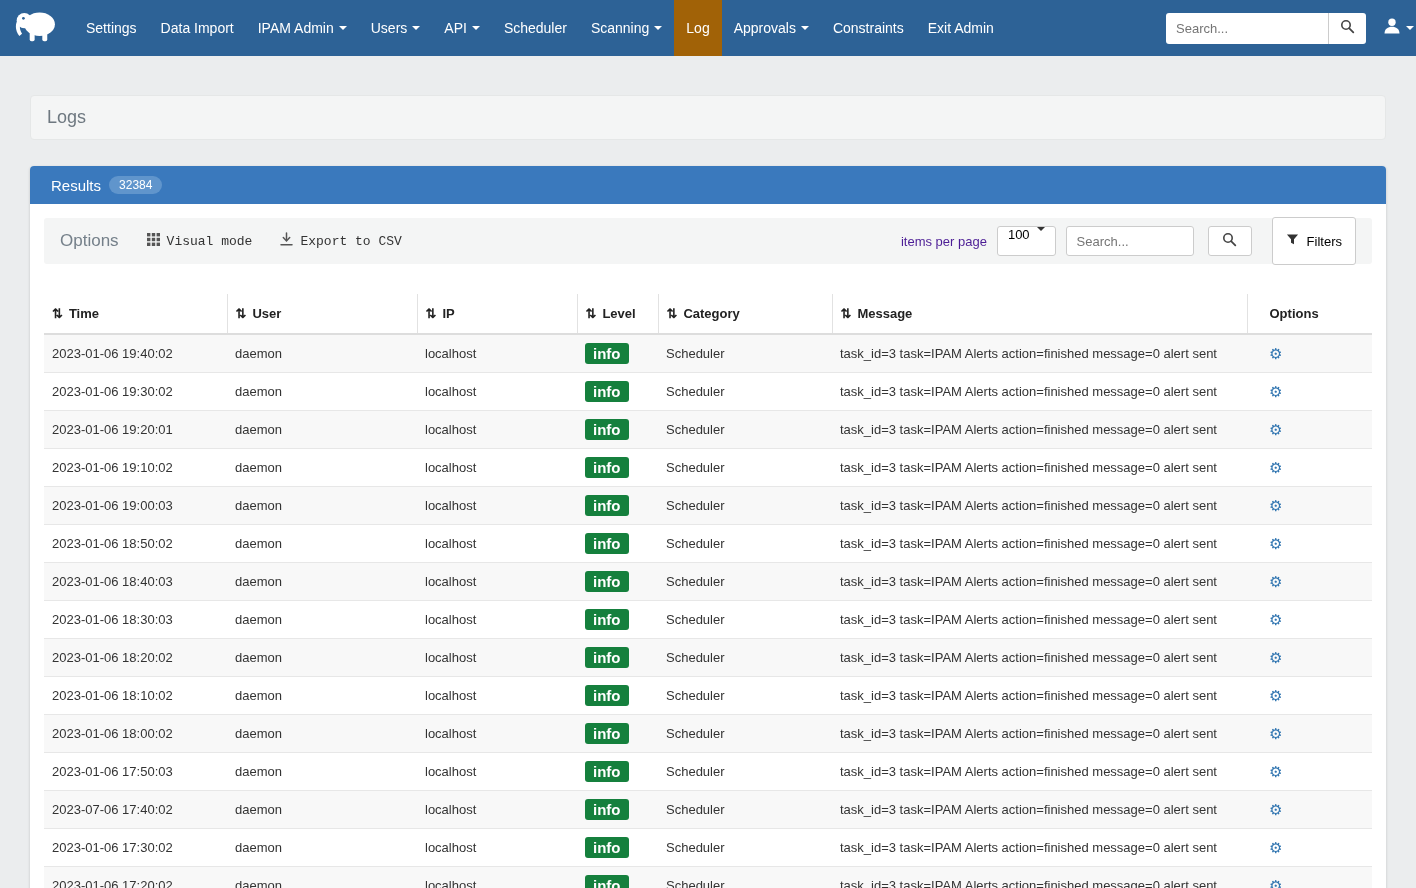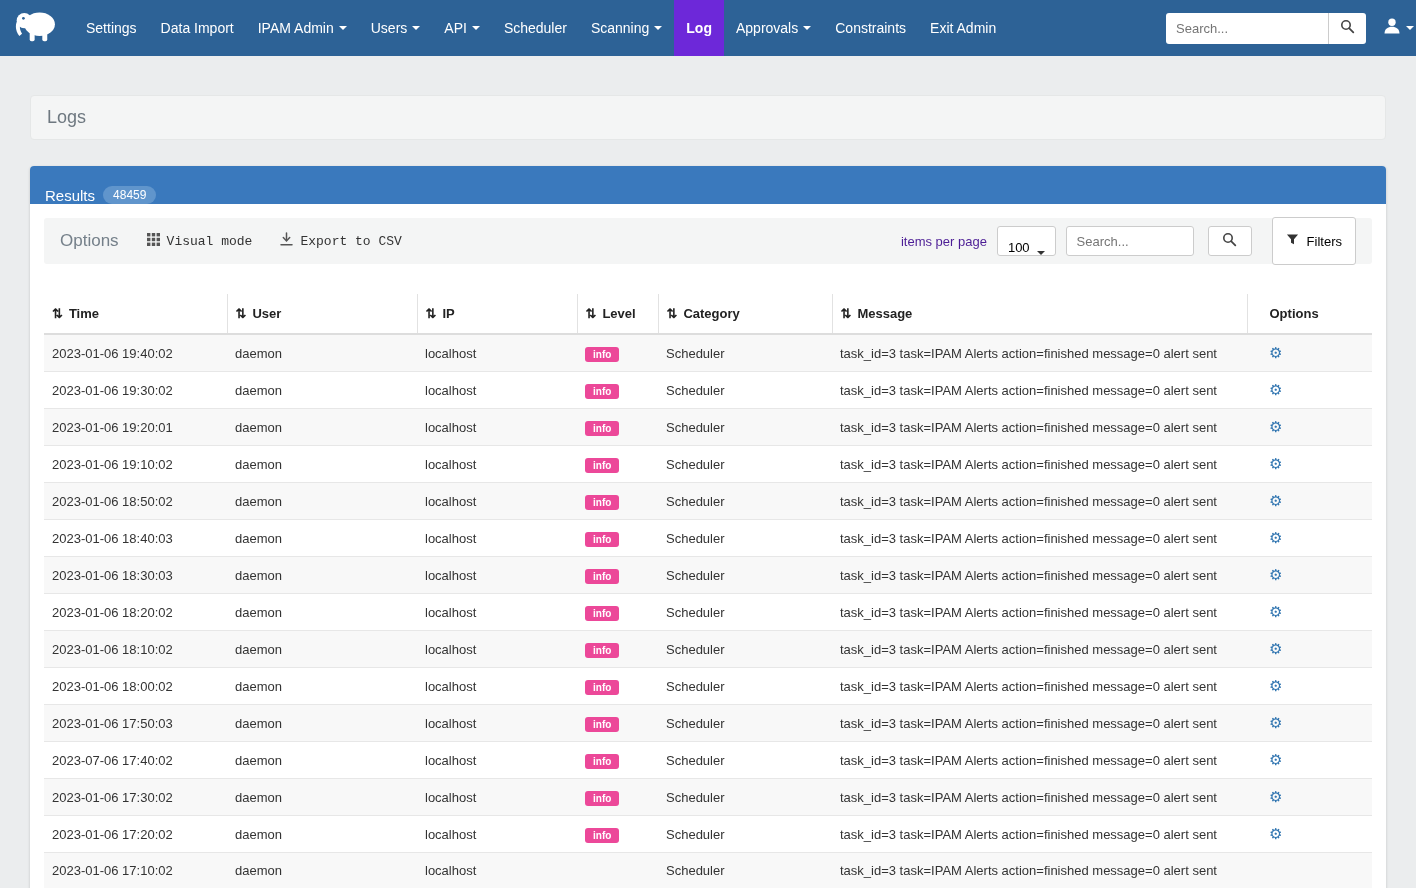--- a/index.html
+++ b/index.html
@@ -17,21 +17,21 @@
     display:flex; align-items:stretch; justify-content:space-between;
     padding:0 2px 0 8px;
   }
   .nav-left { display:flex; align-items:stretch; }
   .brand { display:flex; align-items:center; padding:0 16px 0 6px; cursor:pointer; }
   .nav-menu { display:flex; list-style:none; margin:0; padding:0; }
   .nav-item {
     display:flex; align-items:center; padding:0 12px;
     color:#fff; font-size:14px; cursor:pointer; white-space:nowrap;
   }
-  .nav-item.active { background:#6d28d9;font-weight:bold; }
+  .nav-item.active { background:#a16207; }
   .caret {
     display:inline-block; width:0; height:0; margin-left:5px;
     border-left:4px solid transparent; border-right:4px solid transparent;
     border-top:4px solid #fff;
   }
   .nav-right { display:flex; align-items:center; gap:16px; }
   .nav-search { display:flex; height:31px; border-radius:3px; overflow:hidden; }
   .nav-search input {
     width:162px; border:none; padding:0 10px; font-size:13px; outline:none;
   }
@@ -51,21 +51,21 @@
   }
   .logs-panel h1 { margin:0; font-size:18px; font-weight:400; color:#6e7880; }
 
   .results-panel {
     margin-top:26px; border-radius:4px; overflow:hidden; background:#fff;
     box-shadow:0 1px 3px rgba(0,0,0,.18);
     min-height:745px;
   }
   .results-header {
     background:#3a79bd; color:#fff; height:38px;
-    display:flex; align-items:flex-end; padding:0 15px; font-size:15px;
+    display:flex; align-items:center; padding:0 21px; font-size:15px;
   }
   .badge-count {
     background:#6095cc; color:#fff; border-radius:10px;
     padding:2px 10px; font-size:12px; margin-left:8px;
   }
   .results-body { padding:14px; }
 
   
   .options-bar {
     background:#f4f5f5; border-radius:3px; height:46px;
@@ -75,21 +75,21 @@
   .options-left { display:flex; align-items:center; gap:28px; }
   .options-title { font-size:17px; color:#75808a; }
   .tool-btn {
     display:flex; align-items:center; gap:7px; font-size:13px; color:#333;
     background:none; border:none; cursor:pointer; font-family:Liberation Mono, monospace; padding:0;
   }
   .options-right { display:flex; align-items:center; gap:10px; }
   .ipp-label { font-size:13px; color:#4c1d95; }
   .ipp-select {
     background:#fff; border:1px solid #ccc; border-radius:3px; height:30px;
-    display:flex; align-items:flex-end; gap:7px; padding:0 10px; font-size:13px;
+    display:flex; align-items:flex-start; gap:7px; padding:0 10px; font-size:13px;
     cursor:pointer; font-family:inherit;
   }
   .ipp-select .caret { border-top-color:#333; margin-left:0; }
   .opt-search-input {
     height:30px; border:1px solid #ccc; border-radius:3px; padding:0 10px;
     font-size:13px; width:128px; outline:none; background:#fff; font-family:inherit;
   }
   .opt-search-btn {
     height:30px; width:44px; background:#fff; border:1px solid #ccc; border-radius:3px;
     display:flex; align-items:center; justify-content:center; cursor:pointer; margin-left:4px;
@@ -108,21 +108,21 @@
   }
   .log-table th + th { border-left:1px solid #e2e2e2; }
   .log-table th.no-sort { cursor:default; }
   .sort-icon { margin-right:6px; font-weight:bold; color:#222; }
   .log-table td {
     font-size:13px; color:#333; padding:10px 8px;
     border-bottom:1px solid #e7e7e7; white-space:nowrap; overflow:hidden;
   }
   .log-table tbody tr:nth-child(odd) { background:#f8f8f8; }
   .badge-info {
-    background:#ec4899; color:#fff; font-size:10px; font-weight:bold;
+    background:#15803d; color:#fff; font-size:15px; font-weight:bold;
     padding:2px 8px; border-radius:3px;
   }
   .opt-cell { padding-left:22px !important; }
   .opt-head { padding-left:22px !important; }
   .gear { color:#3276b1; font-size:15px; cursor:pointer; line-height:1; }
 </style>
 </head>
 <body>
 
 <nav class="navbar">
@@ -208,21 +208,21 @@
 
 <div class="page">
 
   <div class="logs-panel">
     <h1>Logs</h1>
   </div>
 
   <div class="results-panel">
     <div class="results-header">
       <span>Results</span>
-      <span class="badge-count">48459</span>
+      <span class="badge-count">32384</span>
     </div>
 
     <div class="results-body">
       <div class="options-bar">
         <div class="options-left">
           <span class="options-title">Options</span>
           <button class="tool-btn">
             <span>
               <svg width="13" height="13" viewBox="0 0 13 13" fill="#555">
                   <rect x="0" y="0" width="3.4" height="3.4"></rect>
@@ -331,20 +331,29 @@
             <tr>
               <td>2023-01-06 19:10:02</td>
               <td>daemon</td>
               <td>localhost</td>
               <td><span class="badge-info">info</span></td>
               <td>Scheduler</td>
               <td>task_id=3 task=IPAM Alerts action=finished message=0 alert sent</td>
               <td class="opt-cell"><span class="gear">⚙</span></td>
             </tr>
 
+            <tr>
+              <td>2023-01-06 19:00:03</td>
+              <td>daemon</td>
+              <td>localhost</td>
+              <td><span class="badge-info">info</span></td>
+              <td>Scheduler</td>
+              <td>task_id=3 task=IPAM Alerts action=finished message=0 alert sent</td>
+              <td class="opt-cell"><span class="gear">⚙</span></td>
+            </tr>
 
             <tr>
               <td>2023-01-06 18:50:02</td>
               <td>daemon</td>
               <td>localhost</td>
               <td><span class="badge-info">info</span></td>
               <td>Scheduler</td>
               <td>task_id=3 task=IPAM Alerts action=finished message=0 alert sent</td>
               <td class="opt-cell"><span class="gear">⚙</span></td>
             </tr>

